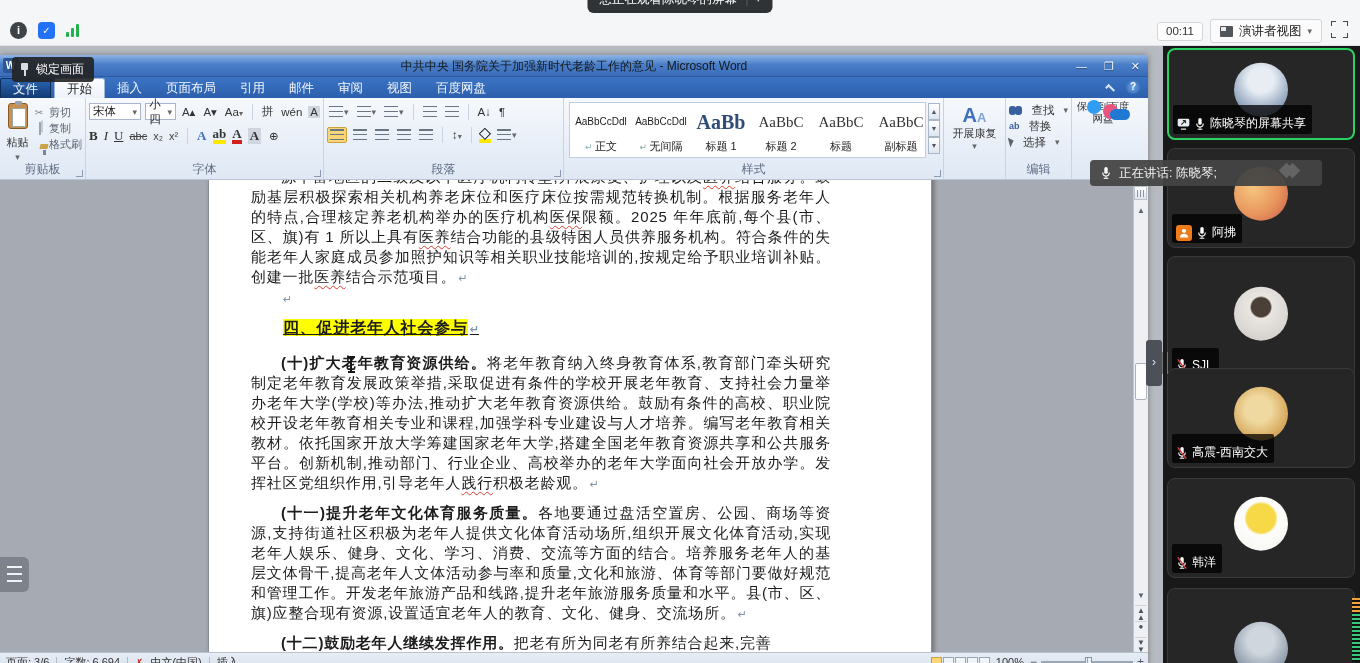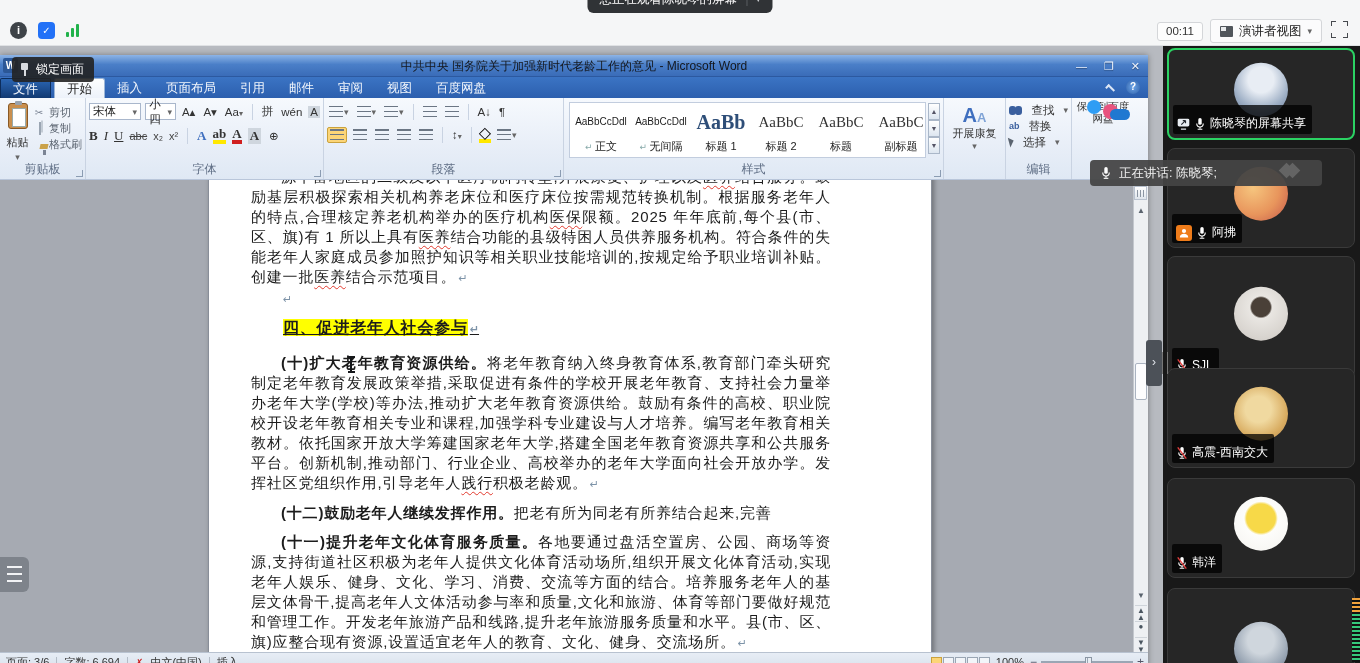--- a/index.html
+++ b/index.html
@@ -435,22 +435,22 @@
         </div>
       </div>
 
       <div class="docarea">
         <div class="page">
           <div class="doc-content">
               <p class="body"><span>源丰富地区的二级及以下医疗机构转型,开展康复、护理以及</span><span class="w">医养</span><span>结合服务。鼓励基层积极探索相关机构养老床位和医疗床位按需规范转换机制。根据服务老年人的特点,合理核定养老机构举办的医疗机构</span><span class="w">医保</span><span>限额。2025 年年底前,每个县(市、区、旗)有 1 所以上具有</span><span class="w">医养</span><span>结合功能的县级特困人员供养服务机构。符合条件的失能老年人家庭成员参加照护知识等相关职业技能培训的,按规定给予职业培训补贴。创建一批</span><span class="w">医养</span><span>结合示范项目。</span><span class="pmark">↵</span></p>
               <p class="empty"><span class="pmark">↵</span></p>
               <p class="heading"><span class="hl">四、促进老年人社会参与</span><span class="pmark">↵</span></p>
               <p class="body"><span class="b">(十)扩大老年教育资源供给。</span><span>将老年教育纳入终身教育体系,教育部门牵头研究制定老年教育发展政策举措,采取促进有条件的学校开展老年教育、支持社会力量举办老年大学(学校)等办法,推动扩大老年教育资源供给。鼓励有条件的高校、职业院校开设老年教育相关专业和课程,加强学科专业建设与人才培养。编写老年教育相关教材。依托国家开放大学筹建国家老年大学,搭建全国老年教育资源共享和公共服务平台。创新机制,推动部门、行业企业、高校举办的老年大学面向社会开放办学。发挥社区党组织作用,引导老年人</span><span class="w">践行</span><span>积极老龄观。</span><span class="pmark">↵</span></p>
+              <p class="body"><span class="b">(十一)提升老年文化体育服务质量。</span><span>各地要通过盘活空置房、公园、商场等资源,支持街道社区积极为老年人提供文化体育活动场所,组织开展文化体育活动,实现老年人娱乐、健身、文化、学习、消费、交流等方面的结合。培养服务老年人的基层文体骨干,提高老年人文体活动参与率和质量,文化和旅游、体育等部门要做好规范和管理工作。开发老年旅游产品和线路,提升老年旅游服务质量和水平。县(市、区、旗)应整合现有资源,设置适宜老年人的教育、文化、健身、交流场所。</span><span class="pmark">↵</span></p>
               <p class="body"><span class="b">(十二)鼓励老年人继续发挥作用。</span><span>把老有所为同老有所养结合起来,完善</span></p>
-              <p class="body"><span class="b">(十一)提升老年文化体育服务质量。</span><span>各地要通过盘活空置房、公园、商场等资源,支持街道社区积极为老年人提供文化体育活动场所,组织开展文化体育活动,实现老年人娱乐、健身、文化、学习、消费、交流等方面的结合。培养服务老年人的基层文体骨干,提高老年人文体活动参与率和质量,文化和旅游、体育等部门要做好规范和管理工作。开发老年旅游产品和线路,提升老年旅游服务质量和水平。县(市、区、旗)应整合现有资源,设置适宜老年人的教育、文化、健身、交流场所。</span><span class="pmark">↵</span></p>
             </div>
         </div>
         <div class="vscroll">
           <div class="rulbtn"></div>
           <div class="sarrow" style="top:24px">▲</div>
           <div class="thumb"></div>
           <div class="sarrow" style="top:409px">▼</div>
           <div class="pgbtn" style="top:425px">▲<br>▲</div>
           <div class="pgbtn" style="top:441px">●</div>
           <div class="pgbtn" style="top:457px">▼<br>▼</div>

